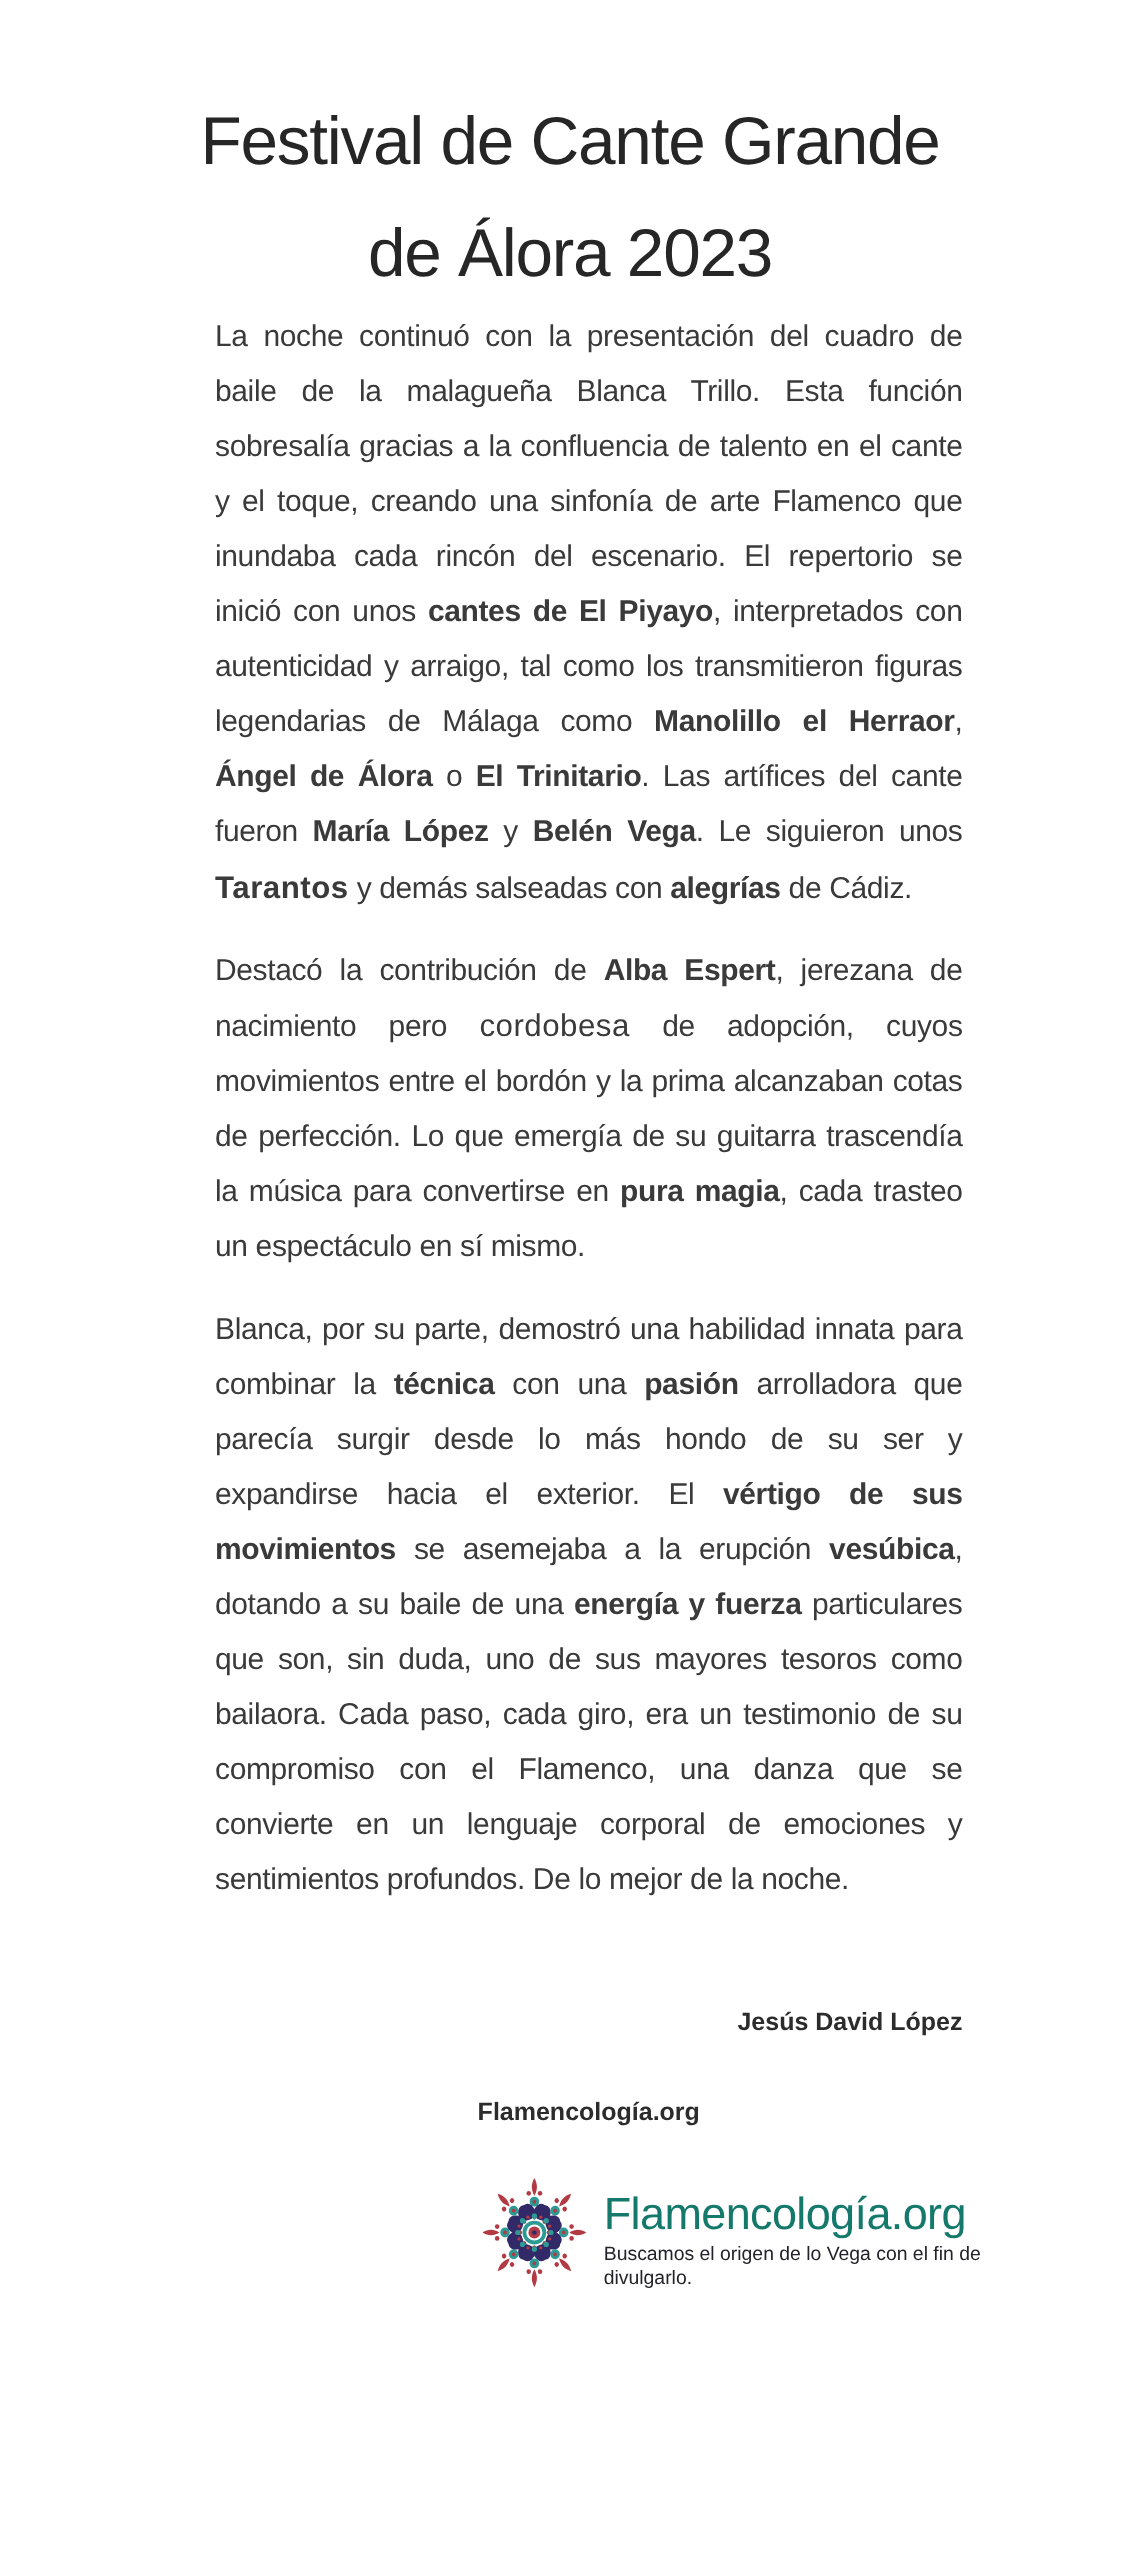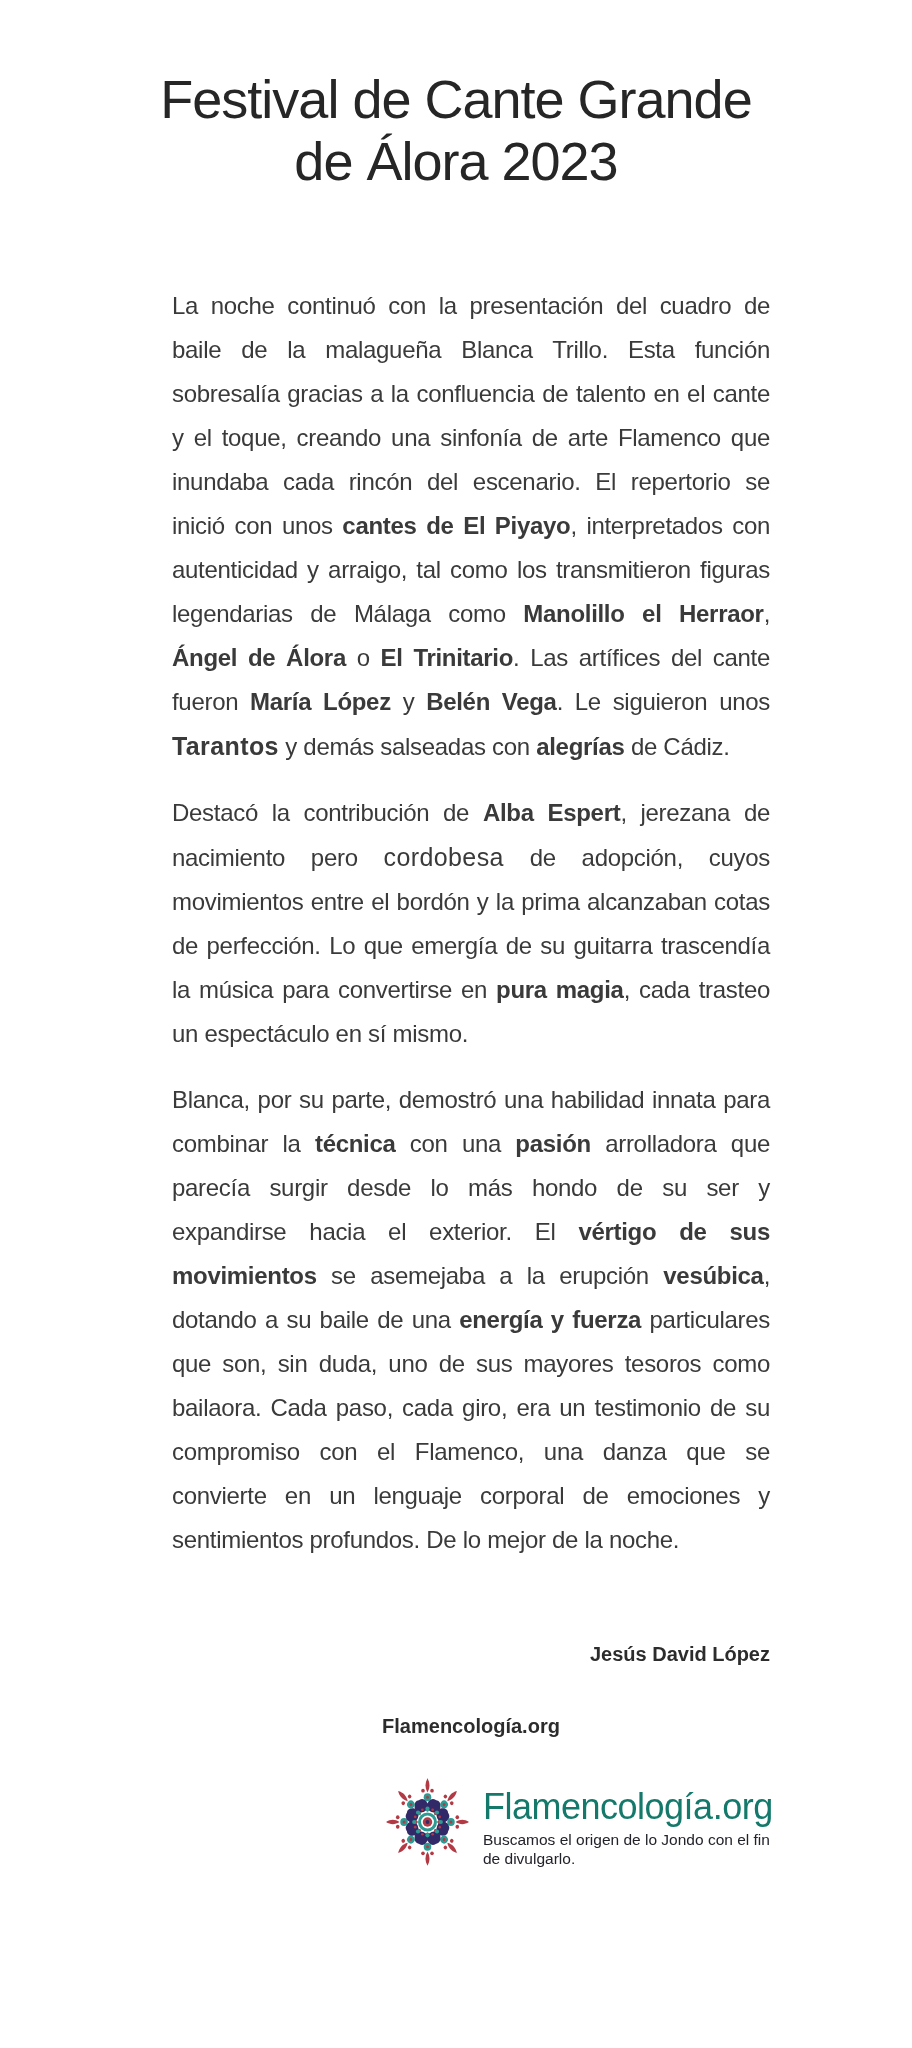--- a/index.html
+++ b/index.html
@@ -9,29 +9,28 @@
     height: 2048px;
     background: #ffffff;
     overflow: hidden;
     font-family: "Liberation Sans", sans-serif;
   }
   h1.doc-title {
     margin: 68px auto 0 auto;
     max-width: 620px;
     text-align: center;
     font-size: 54px;
-    line-height: 62px;
+    line-height: 90px;
     font-weight: 400;
     letter-spacing: -1px;
     color: #262626;
   }
   .content {
     width: 598px;
     margin-left: 172px;
-    margin-top: 92px;
   }
   .content p {
     margin: 0 0 22px 0;
     font-size: 24px;
     line-height: 44px;
     letter-spacing: -0.3px;
     text-align: justify;
     color: #3a3a3a;
   }
   .content p span { color: inherit; }
@@ -143,18 +142,18 @@
               <circle cx="5.4" cy="12.9" r="1.4"></circle>
             <circle cx="-5.4" cy="12.9" r="1.4"></circle>
               <circle cx="-12.9" cy="5.4" r="1.4"></circle>
             <circle cx="-12.9" cy="-5.4" r="1.4"></circle>
               <circle cx="-5.4" cy="-12.9" r="1.4"></circle>
           </g>
         </g>
       </svg>
       <div class="logo-text">
         <div class="logo-brand">Flamencología.org</div>
-        <div class="logo-tagline">Buscamos el origen de lo Jondo con el fin de divulgarlo.</div>
+        <div class="logo-tagline">Buscamos el origen de lo Vega con el fin de divulgarlo.</div>
       </div>
     </div>
 
   </div>
 </div>
 
 </body></html>

